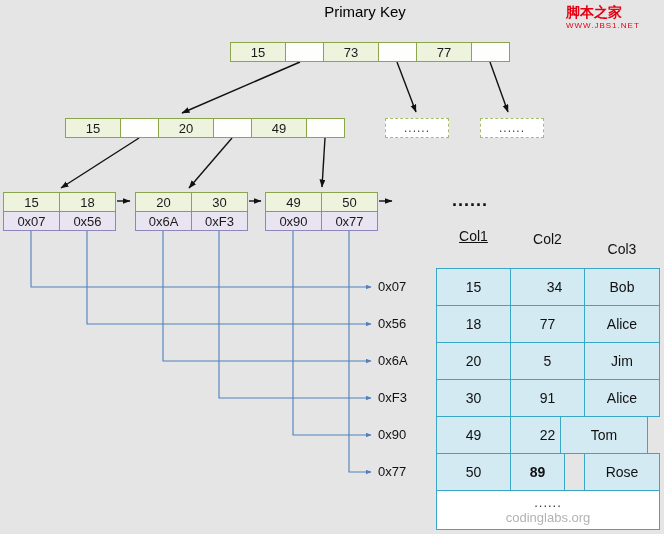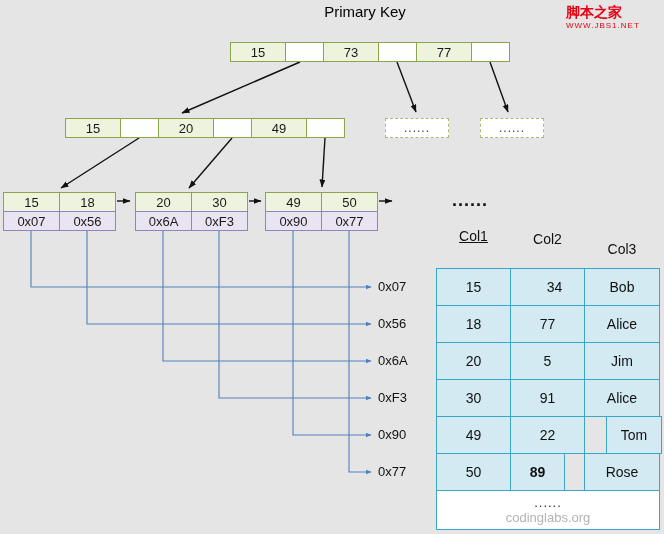--- a/index.html
+++ b/index.html
@@ -134,21 +134,21 @@
   <div class="tcell" style="left:436px; top:342px; width:75px;">20</div>
   <div class="tcell" style="left:510px; top:342px; width:75px;">5</div>
   <div class="tcell" style="left:584px; top:342px; width:76px;">Jim</div>
 
   <div class="tcell" style="left:436px; top:379px; width:75px;">30</div>
   <div class="tcell" style="left:510px; top:379px; width:75px;">91</div>
   <div class="tcell" style="left:584px; top:379px; width:76px;">Alice</div>
 
   <div class="tcell" style="left:436px; top:416px; width:75px;">49</div>
   <div class="tcell" style="left:510px; top:416px; width:75px;text-align:right;">22</div>
-  <div class="tcell" style="left:606px; top:416px; width:56px;">Tom</div>
+  <div class="tcell" style="left:560px; top:416px; width:88px;">Tom</div>
 
   <div class="tcell" style="left:436px; top:453px; width:75px;">50</div>
   <div class="tcell" style="left:510px; top:453px; width:55px;font-weight:bold;">89</div>
   <div class="tcell" style="left:584px; top:453px; width:76px;">Rose</div>
 
   <div class="tcell footer" style="left:436px; top:490px; width:224px; height:40px;">
     <div class="footer-dots">......</div>
     <div class="watermark">codinglabs.org</div>
   </div>
 

